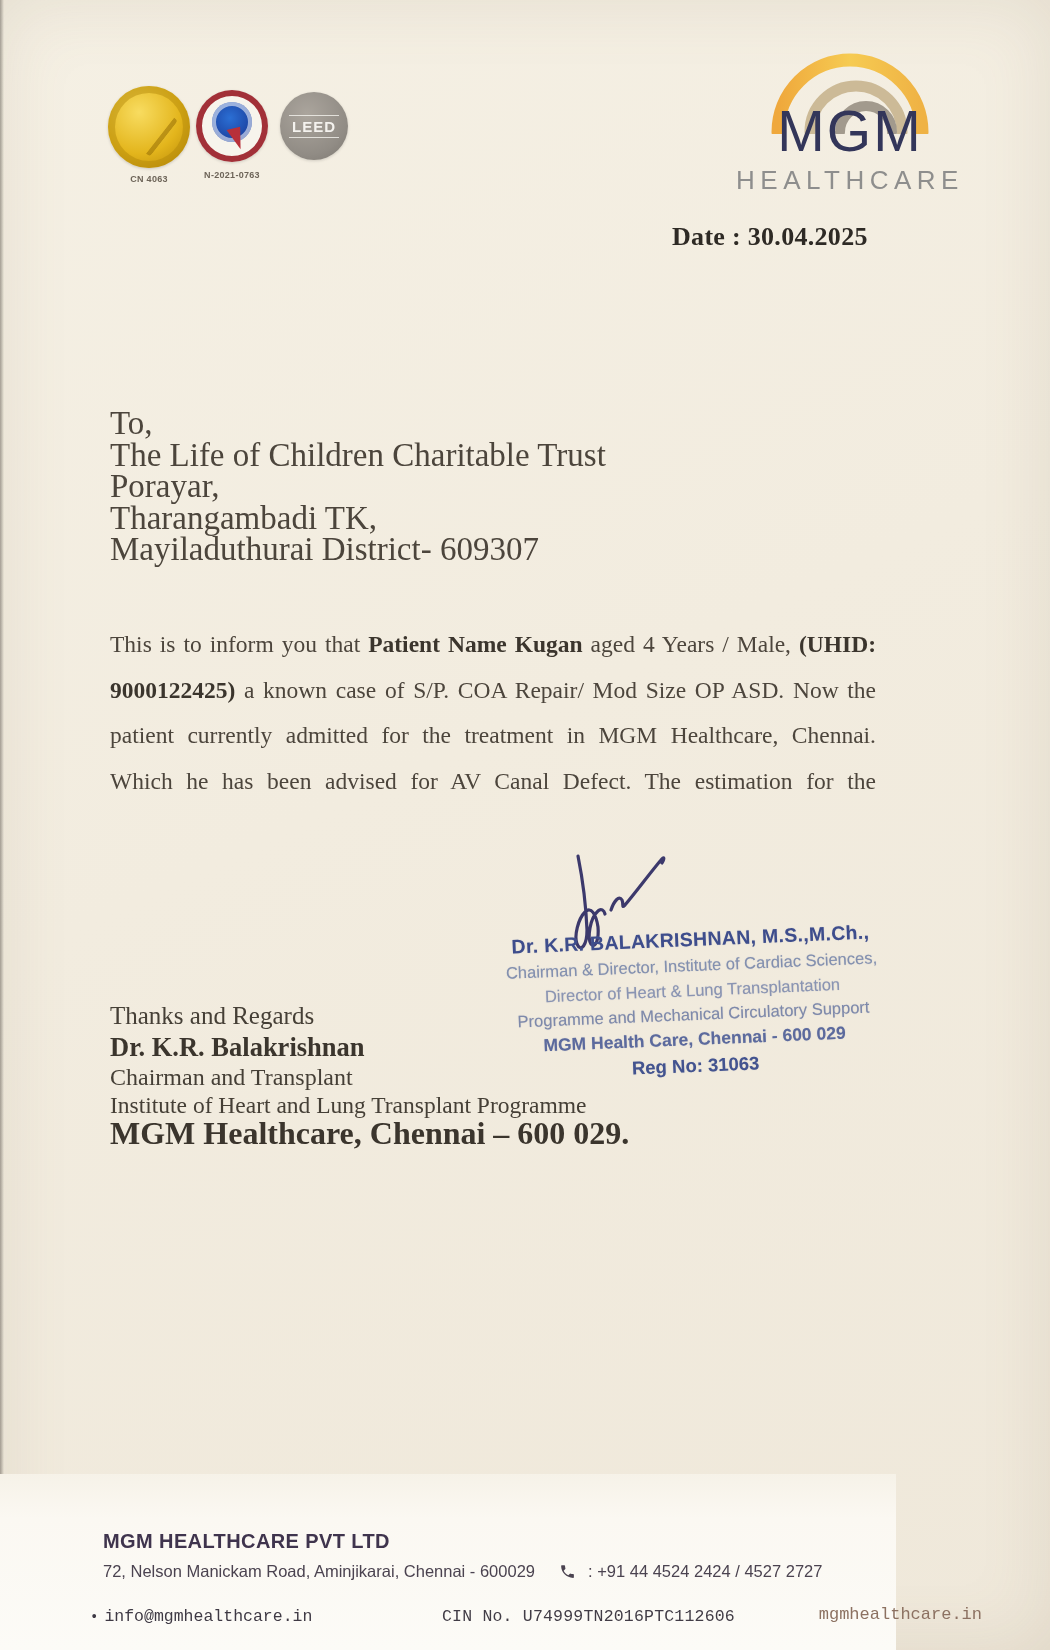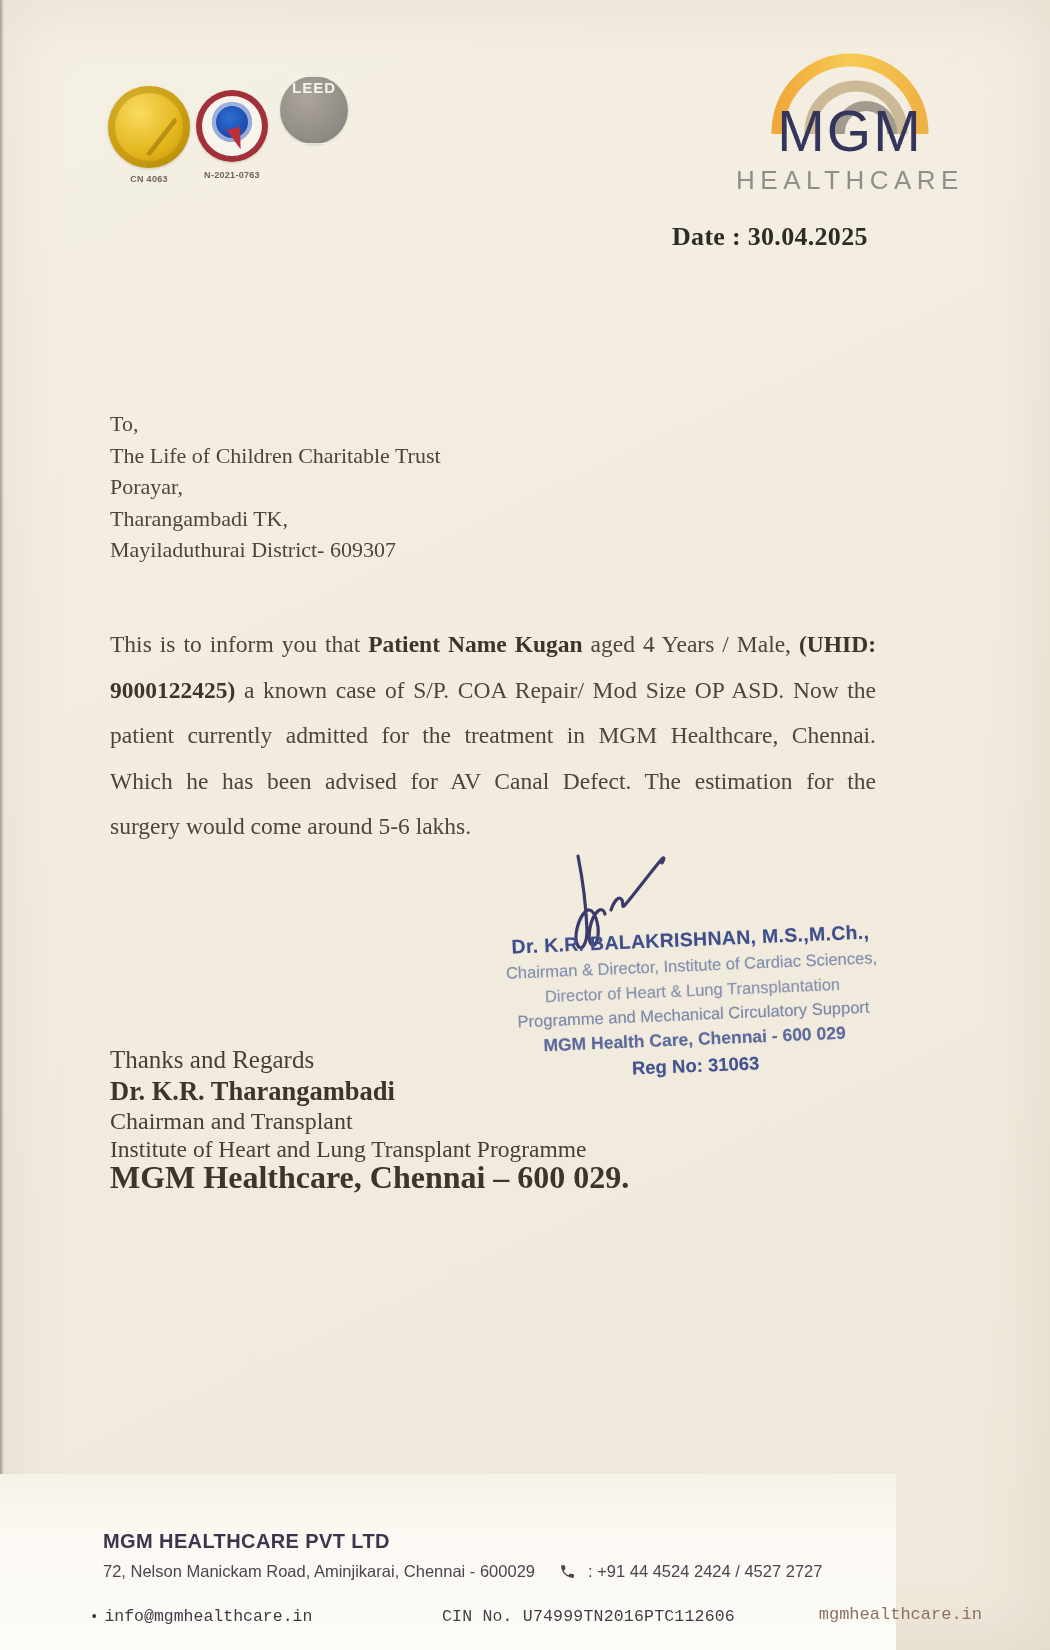--- a/index.html
+++ b/index.html
@@ -24,24 +24,24 @@
   .badge-gold .slash { position:absolute; left:22px; top:18px; width:38px; height:46px;
     border-right:5px solid rgba(150,110,5,.55); transform:rotate(38deg); border-radius:4px; }
   .badge-nabh { left:196px; top:90px; width:72px; height:72px; background:#f7f4ec;
     box-shadow:inset 0 0 0 6px #a23038, 0 1px 3px rgba(0,0,0,.15); }
   .badge-nabh .core { position:absolute; left:16px; top:12px; width:40px; height:40px;
     border-radius:50%; background:radial-gradient(circle at 45% 40%, #2b6fd4, #1b3f9e 75%);
     box-shadow:inset 0 0 0 4px rgba(255,255,255,.55); }
   .badge-nabh .ribbon { position:absolute; left:33px; top:38px; width:0; height:0;
     border-left:9px solid transparent; border-right:5px solid transparent;
     border-top:22px solid #b8303a; transform:rotate(-14deg); }
-  .badge-leed { left:280px; top:76px; width:68px; height:68px;
+  .badge-leed { left:280px; top:92px; width:68px; height:68px;
     background:radial-gradient(circle at 40% 33%, #aba59d, #918c85 65%, #7c7770);
     box-shadow:0 1px 3px rgba(0,0,0,.15);
-    display:flex; justify-content:center; }
+    display:flex; align-items:center; justify-content:center; }
   .badge-leed .leed-text { color:#f4f2ee; font-family:"Liberation Sans",sans-serif;
     font-weight:700; font-size:15px; letter-spacing:1px;
     border-top:1.5px solid rgba(244,242,238,.8); border-bottom:1.5px solid rgba(244,242,238,.8);
     padding:2px 3px; }
   .badge-caption { position:absolute; font-family:"Liberation Sans",sans-serif;
     font-size:9px; color:#6d6458; text-align:center; letter-spacing:.3px;font-weight:bold; }
   .cap1 { left:106px; top:174px; width:86px; }
   .cap2 { left:188px; top:170px; width:88px; }
 
   
@@ -50,21 +50,21 @@
   .logo svg { display:block; margin:0 auto; }
   .logo .brand { margin-top:-36px; font-size:57px; font-weight:500; color:#33365a;
     letter-spacing:2px; position:relative; }
   .logo .subtitle { margin-top:1px; font-size:26px; color:#8e8e8d; letter-spacing:5.5px;
     font-weight:400; }
 
   .date-line { position:absolute; left:672px; top:222px; font-size:26px; font-weight:700;
     color:#2e2a25; letter-spacing:.3px; }
 
   
-  .recipient { position:absolute; left:110px; top:408px; font-size:22px; color:#4c453c;
+  .recipient { position:absolute; left:110px; top:408px; font-size:33px; color:#4c453c;
     line-height:31.5px; }
 
   
   .letter-body { position:absolute; left:110px; top:622px; width:766px; font-size:23.5px;
     color:#4c453c; overflow:hidden; }
   .letter-body .bline { line-height:45.5px; white-space:nowrap;
     text-align:justify; text-align-last:justify; }
   .letter-body .bline.last { text-align:left; text-align-last:left; }
   .letter-body b { font-weight:700; color:#3b352d; }
 
@@ -78,21 +78,21 @@
   .stamp div { text-shadow:0 0 1px rgba(120,132,170,.45); }
   .stamp .l0 { font-size:19.5px; font-weight:700; color:#3e4d8c; letter-spacing:.3px; line-height:27px; }
   .stamp .l1, .stamp .l2, .stamp .l3 { font-size:16.5px; line-height:24.5px; color:#8license590b0; }
   .stamp .l1 { color:#8390af; }
   .stamp .l2 { color:#8a94b2; }
   .stamp .l3 { color:#7e89aa; }
   .stamp .l4 { font-size:17.5px; line-height:25px; color:#5c6a9d; font-weight:600; }
   .stamp .l5 { font-size:18.5px; line-height:27px; color:#43538f; font-weight:700; }
 
   
-  .signoff { position:absolute; left:110px; top:1000px; color:#453f36;margin-top:44px; }
+  .signoff { position:absolute; left:110px; top:1000px; color:#453f36; }
   .signoff .s0 { font-size:25px; line-height:32px; }
   .signoff .s1 { font-size:26.5px; font-weight:700; color:#3b352d; line-height:31px; }
   .signoff .s2 { font-size:24px; line-height:28px; }
   .signoff .s3 { font-size:23.5px; line-height:28px; }
   .signoff .s4 { font-size:32px; font-weight:700; color:#3b352d; line-height:29px; }
 
   
   .footer { position:absolute; left:0; top:1474px; width:896px; height:176px;
     background:linear-gradient(to bottom,#f6f2e8 0%, #fbf8f2 25%, #fcfbf7 100%);
     font-family:"Liberation Sans",sans-serif; }
@@ -153,40 +153,39 @@
     <div>Porayar,</div>
     <div>Tharangambadi TK,</div>
     <div>Mayiladuthurai District- 609307</div>
   </div>
 
   <div class="letter-body">
     <div class="bline"><span>This is to inform you that </span><b>Patient Name Kugan</b><span> aged 4 Years / Male, </span><b>(UHID:</b></div>
     <div class="bline"><b>9000122425)</b><span> a known case of S/P. COA Repair/ Mod Size OP ASD. Now the</span></div>
     <div class="bline">patient currently admitted for the treatment in MGM Healthcare, Chennai.</div>
     <div class="bline">Which he has been advised for AV Canal Defect. The estimation for the</div>
-    <div class="bline last">surgery would come around 5-6 lakhs.</div>
   </div>
 
   <svg class="signature" width="135" height="115" viewBox="0 0 135 115">
     <path d="M30,6 C34,26 38,55 39,80 C39,95 33,103 29,94 C26,86 30,69 37,62 C43,56 48,64 50,77 C51,88 48,99 43,94 C39,88 42,68 50,61 C53,58 56,60 57,64" fill="none" stroke="#3c396c" stroke-width="3.2" stroke-linecap="round"></path>
     <path d="M63,60 C66,51 71,45 74,50 C76,54 73,59 77,55 C88,42 102,23 113,10 C116,6 117,8 114,13" fill="none" stroke="#3c396c" stroke-width="3.2" stroke-linecap="round"></path>
   </svg>
 
   <div class="stamp">
     <div class="l0">Dr. K.R. BALAKRISHNAN, M.S.,M.Ch.,</div>
     <div class="l1">Chairman &amp; Director, Institute of Cardiac Sciences,</div>
     <div class="l2">Director of Heart &amp; Lung Transplantation</div>
     <div class="l3">Programme and Mechanical Circulatory Support</div>
     <div class="l4">MGM Health Care, Chennai - 600 029</div>
     <div class="l5">Reg No: 31063</div>
   </div>
 
   <div class="signoff">
     <div class="s0">Thanks and Regards</div>
-    <div class="s1">Dr. K.R. Tharangambadi</div>
+    <div class="s1">Dr. K.R. Balakrishnan</div>
     <div class="s2">Chairman and Transplant</div>
     <div class="s3">Institute of Heart and Lung Transplant Programme</div>
     <div class="s4">MGM Healthcare, Chennai – 600 029.</div>
   </div>
 
   <div class="footer">
     <div class="company">MGM HEALTHCARE PVT LTD</div>
     <div class="addr-row">
       <span>72, Nelson Manickam Road, Aminjikarai, Chennai - 600029</span>
       <span class="phone-icon">

